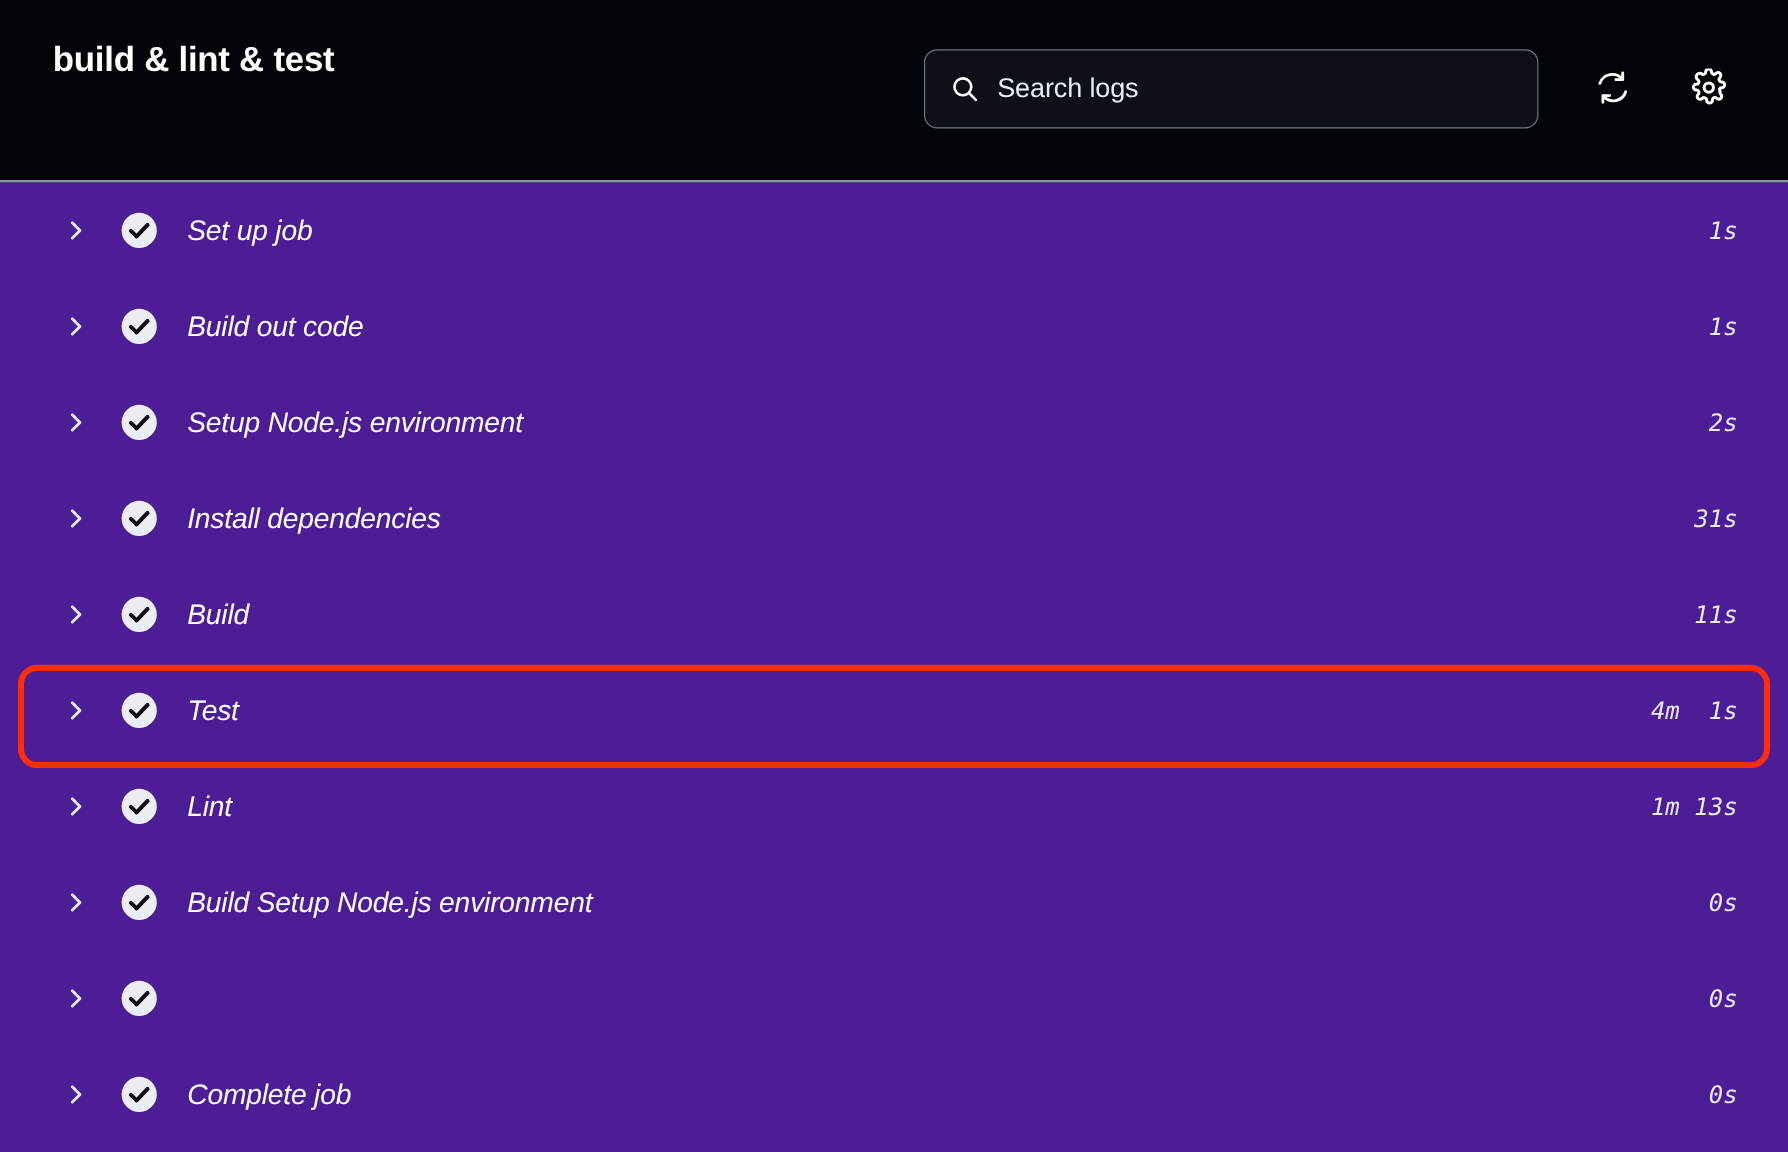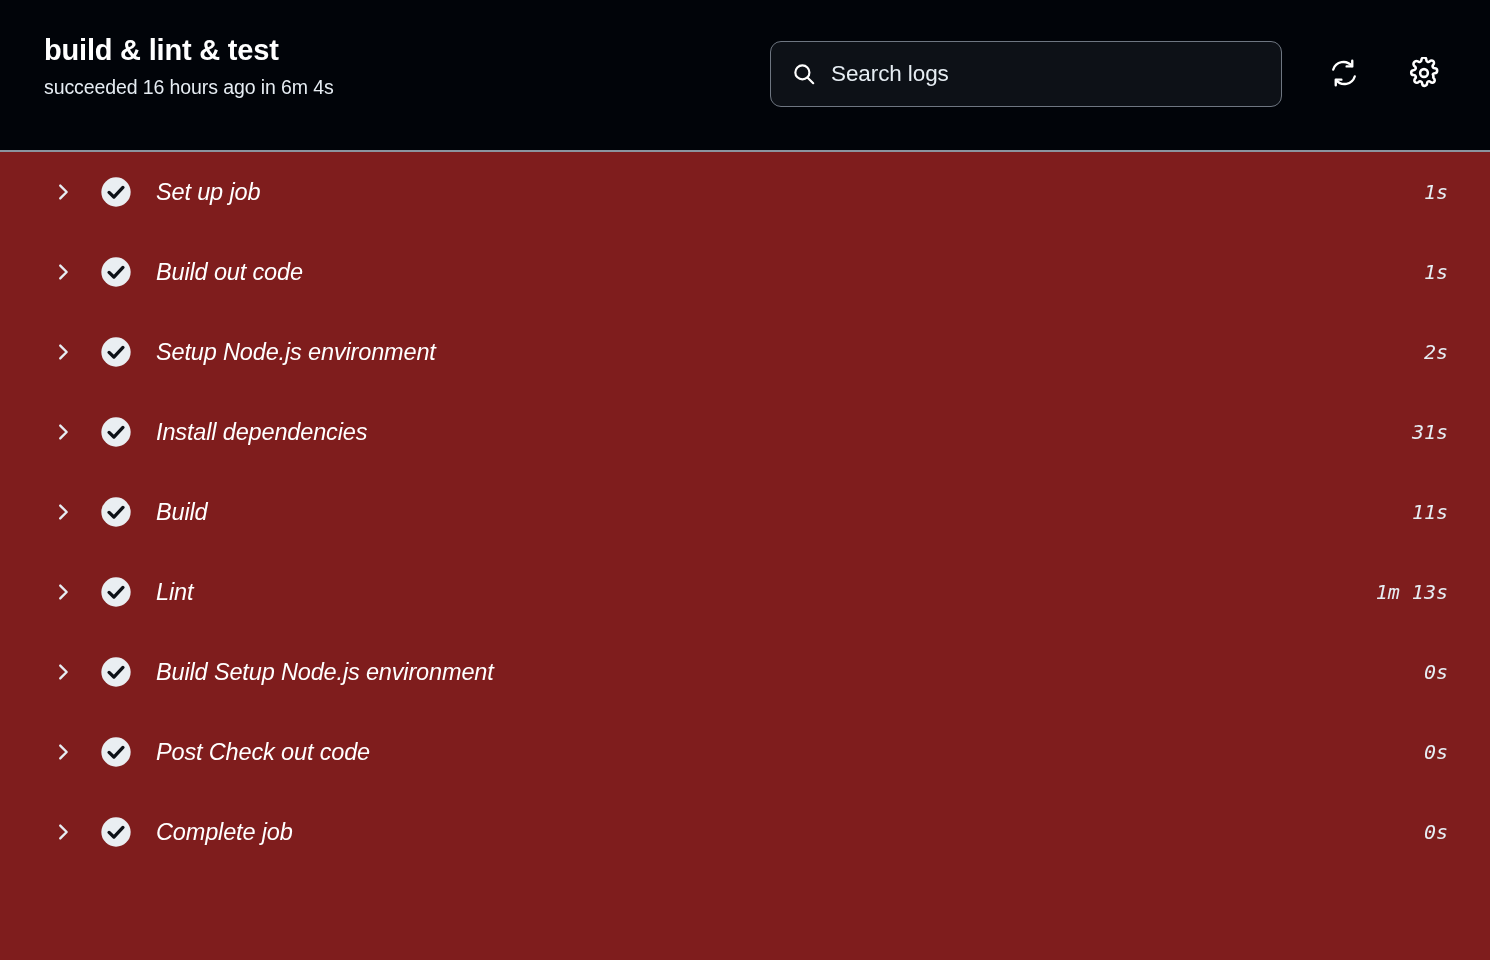--- a/index.html
+++ b/index.html
@@ -10,21 +10,21 @@
     background: #010409;
     overflow: hidden;
     font-family: "Liberation Sans", sans-serif;
     -webkit-font-smoothing: antialiased;
   }
 
   #app {
     position: relative;
     width: 1490px;
     height: 960px;
-    background: #7f1d1d;
+    background: #4c1d95;
   }
 
   
   .header {
     position: relative;
     height: 152px;
     border-bottom: 2px solid #8b949e;
     background: #010409;
   }
 
@@ -180,21 +180,20 @@
 </style>
 </head>
 <body>
 
 <div id="app">
 
   <div class="header">
 
     <div class="header-left">
       <div class="job-title">build &amp; lint &amp; test</div>
-      <div class="job-status">succeeded 16 hours ago in 6m 4s</div>
     </div>
 
     <div class="header-right">
 
       <div class="search-box">
         <span class="search-icon">
           <svg width="26" height="26" viewBox="0 0 24 24" fill="none" stroke="#ffffff" stroke-width="2" stroke-linecap="round">
             <circle cx="10.5" cy="10.5" r="6.5"></circle>
             <line x1="15.4" y1="15.4" x2="20.5" y2="20.5"></line>
           </svg>
@@ -294,20 +293,36 @@
         </span>
         <span class="status-icon">
           <svg width="32" height="32" viewBox="0 0 24 24">
             <circle cx="12" cy="12" r="11" fill="#eaeef2"></circle>
             <polyline points="6.8,12.3 10.4,15.8 17.2,8.6" fill="none" stroke="#0d1117" stroke-width="2.5" stroke-linecap="round" stroke-linejoin="round"></polyline>
           </svg>
         </span>
         <span class="step-label">Build</span>
         <span class="step-duration">11s</span>
       </div>
+      <div class="step-row highlighted">
+        <div class="highlight-ring"></div>
+        <span class="chevron">
+          <svg width="22" height="22" viewBox="0 0 24 24" fill="none" stroke="#e6edf3" stroke-width="2.6" stroke-linecap="round" stroke-linejoin="round">
+            <polyline points="9,5 16,12 9,19"></polyline>
+          </svg>
+        </span>
+        <span class="status-icon">
+          <svg width="32" height="32" viewBox="0 0 24 24">
+            <circle cx="12" cy="12" r="11" fill="#eaeef2"></circle>
+            <polyline points="6.8,12.3 10.4,15.8 17.2,8.6" fill="none" stroke="#0d1117" stroke-width="2.5" stroke-linecap="round" stroke-linejoin="round"></polyline>
+          </svg>
+        </span>
+        <span class="step-label">Test</span>
+        <span class="step-duration">4m  1s</span>
+      </div>
       <div class="step-row">
         <span class="chevron">
           <svg width="22" height="22" viewBox="0 0 24 24" fill="none" stroke="#e6edf3" stroke-width="2.6" stroke-linecap="round" stroke-linejoin="round">
             <polyline points="9,5 16,12 9,19"></polyline>
           </svg>
         </span>
         <span class="status-icon">
           <svg width="32" height="32" viewBox="0 0 24 24">
             <circle cx="12" cy="12" r="11" fill="#eaeef2"></circle>
             <polyline points="6.8,12.3 10.4,15.8 17.2,8.6" fill="none" stroke="#0d1117" stroke-width="2.5" stroke-linecap="round" stroke-linejoin="round"></polyline>
@@ -336,21 +351,20 @@
           <svg width="22" height="22" viewBox="0 0 24 24" fill="none" stroke="#e6edf3" stroke-width="2.6" stroke-linecap="round" stroke-linejoin="round">
             <polyline points="9,5 16,12 9,19"></polyline>
           </svg>
         </span>
         <span class="status-icon">
           <svg width="32" height="32" viewBox="0 0 24 24">
             <circle cx="12" cy="12" r="11" fill="#eaeef2"></circle>
             <polyline points="6.8,12.3 10.4,15.8 17.2,8.6" fill="none" stroke="#0d1117" stroke-width="2.5" stroke-linecap="round" stroke-linejoin="round"></polyline>
           </svg>
         </span>
-        <span class="step-label">Post Check out code</span>
         <span class="step-duration">0s</span>
       </div>
       <div class="step-row">
         <span class="chevron">
           <svg width="22" height="22" viewBox="0 0 24 24" fill="none" stroke="#e6edf3" stroke-width="2.6" stroke-linecap="round" stroke-linejoin="round">
             <polyline points="9,5 16,12 9,19"></polyline>
           </svg>
         </span>
         <span class="status-icon">
           <svg width="32" height="32" viewBox="0 0 24 24">

